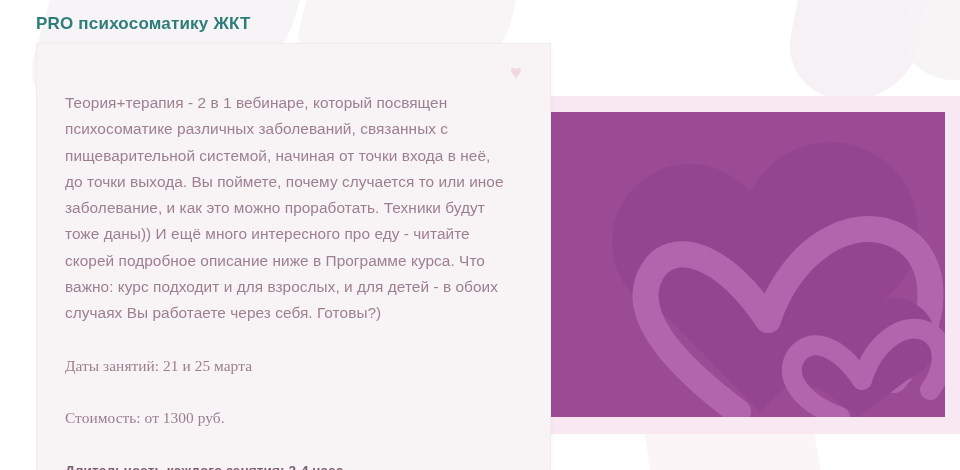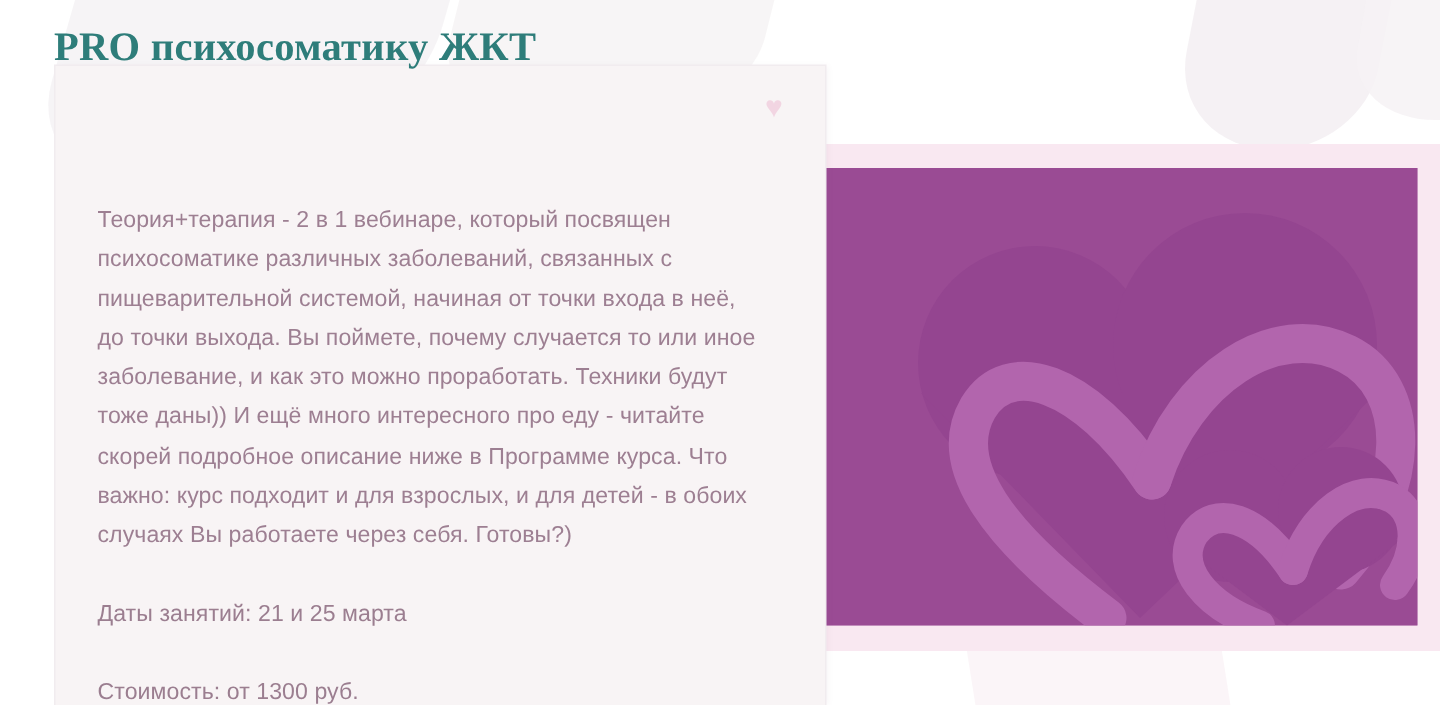--- a/index.html
+++ b/index.html
@@ -70,22 +70,22 @@
     transform: skewX(-10deg);
     background: #f8f4f6;
   }
 
   
   #page-title {
     position: absolute;
     left: 36px;
     top: -4px;
     z-index: 4;
-    font-family: Liberation Serif, serif;
-    font-size: 27px;
+    font-family: Liberation Sans, sans-serif;
+    font-size: 17px;
     line-height: 34px;
     color: #2e7d7a;
     letter-spacing: .2px;
     white-space: nowrap;
   }
 
   
   #description-card {
     position: absolute;
     left: 37px;
@@ -114,22 +114,22 @@
     top: 46px;
     right: 44px;
   }
   .para {
     color: #9b7e90;
     font-size: 15.4px;
     line-height: 26.3px;
     margin: 0;
     letter-spacing: .05px;
   }
-  .para.lead { color: #9d7f92; margin-top: 44px; }
-  .para.spaced { margin-top: 26px; }
+  .para.lead { color: #9d7f92; }
+  .para.spaced { margin-top: 26px; font-family: Liberation Serif, serif; }
   .para.small-bold {
     margin-top: 27px;
     font-size: 13.6px;
     color: #7c5d72;
     font-weight: 600;
     letter-spacing: .1px;
   }
 
   
   #hero-plate {

